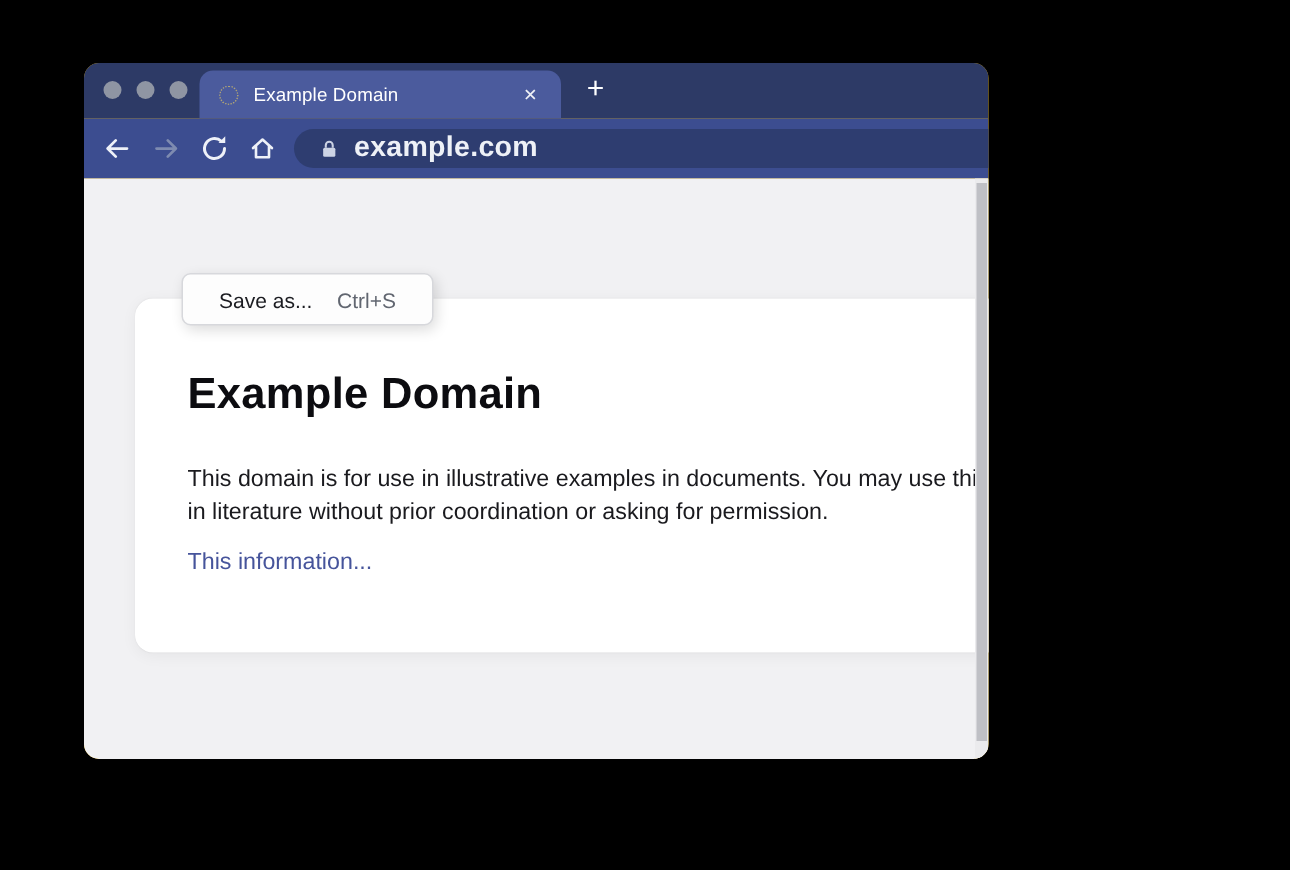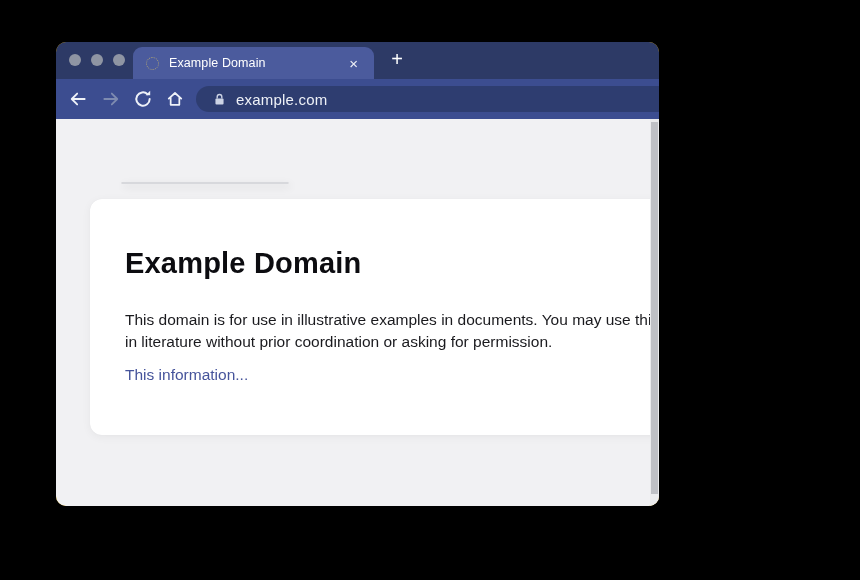--- a/index.html
+++ b/index.html
@@ -40,21 +40,21 @@
   .icon-back{ left:12px; }
   .icon-forward{ left:45px; color:#7e8bb0; }
   .icon-reload{ left:77px; }
   .icon-home{ left:109px; }
   .urlbar{
     position:absolute; left:140px; top:7px; width:532px; height:26px;
     background:#2e3d70; border-radius:13px;
     display:flex; align-items:center; padding:0 12px; color:#eef1f7;
   }
   .lock{ width:15px; height:15px; color:#ccd3e4; margin:0 9px 0 4px; flex:0 0 auto; }
-  .url-text{ font-size:15px; font-weight:400; letter-spacing:.2px; }
+  .url-text{ font-size:19px; font-weight:700; letter-spacing:.2px; }
   .star{ position:absolute; right:8px; top:3px; width:20px; height:20px; color:#b9c1d8; }
   .avatar{
     position:absolute; left:681px; top:7px; width:26px; height:26px;
     background:#fff; border-radius:50%; overflow:hidden;
   }
   .menu-dots{ position:absolute; left:723px; top:10px; width:8px; height:20px;
     display:flex; flex-direction:column; align-items:center; justify-content:center; gap:2.5px; }
   .menu-dots i{ width:3.5px; height:3.5px; border-radius:50%; background:#fff; }
   
   .content{ position:relative; height:387px; background:#f1f1f3; }
@@ -165,20 +165,24 @@
 
   <div class="content">
 
     <div class="card">
       <h1>Example Domain</h1>
       <p>This domain is for use in illustrative examples in documents. You may use this asking in literature without prior coordination or asking for permission.</p>
       <a href="#">This information...</a>
     </div>
 
     <div class="ctx">
+      <div class="ctx-row">
+        <span class="ctx-label">Save as...</span>
+        <span class="ctx-shortcut">Ctrl+S</span>
+      </div>
     </div>
 
     <div class="scroll-track">
       <div class="scroll-thumb"></div>
     </div>
 
   </div>
 </div>
 
 </body></html>

